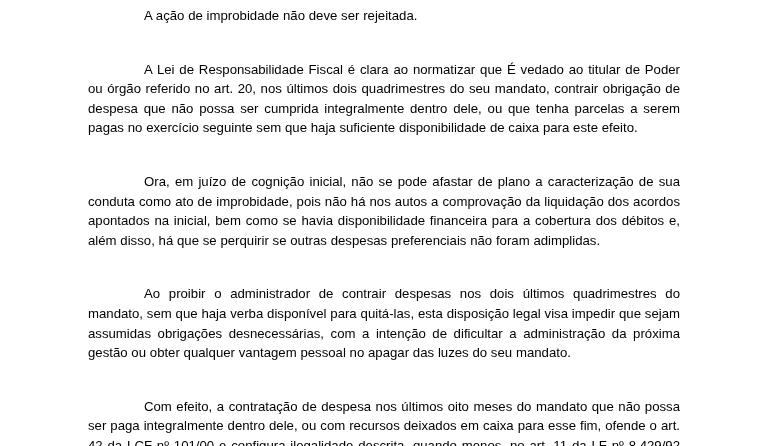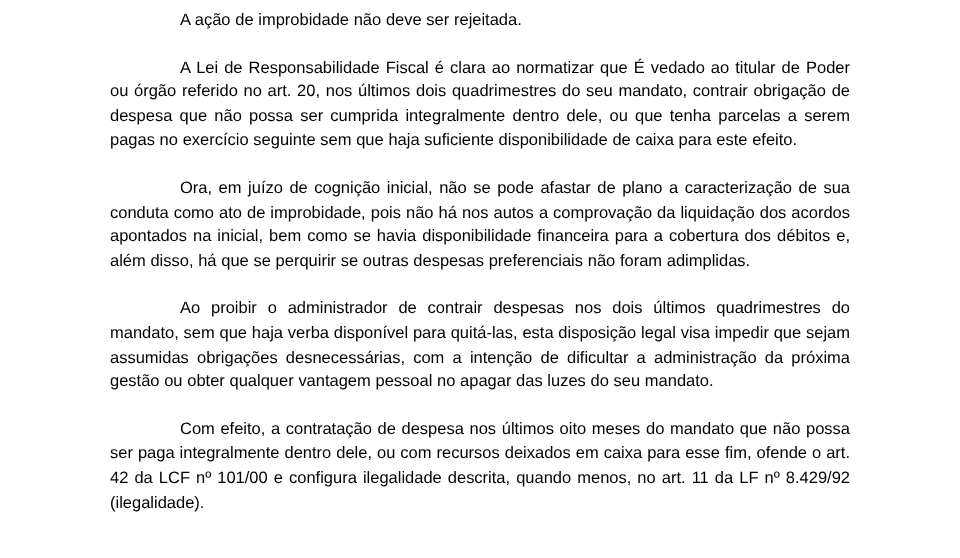--- a/index.html
+++ b/index.html
@@ -32,21 +32,21 @@
     color: #000000;
     font-size: 13.2px;
     line-height: 19.6px;
     text-align: justify;
     text-indent: 56px;
     font-family: "Liberation Sans", sans-serif;
     hyphens: none;
     word-spacing: 0.1px;
   }
   p.para.gap {
-    margin-top: 18px;
+    margin-top: 34px;
   }
   p.para.first {
     margin-top: 6px;
   }
 </style>
 </head>
 <body>
 
 <div class="page">
   <div class="doc-body">

